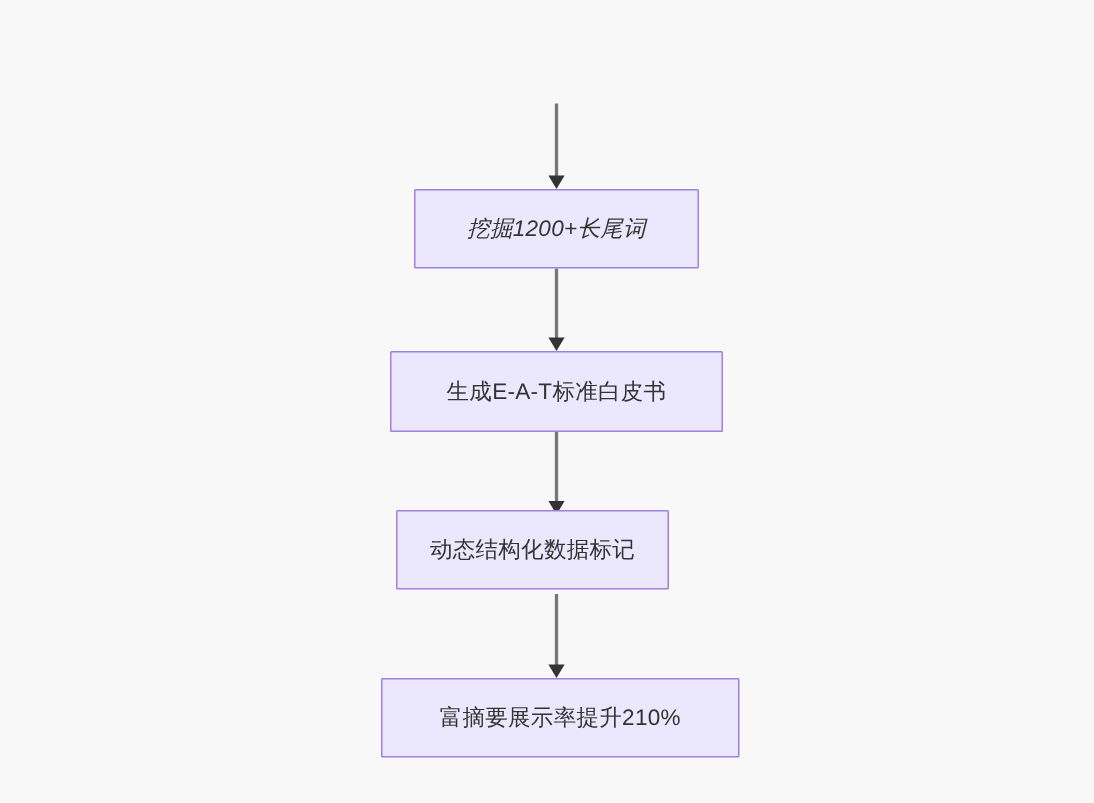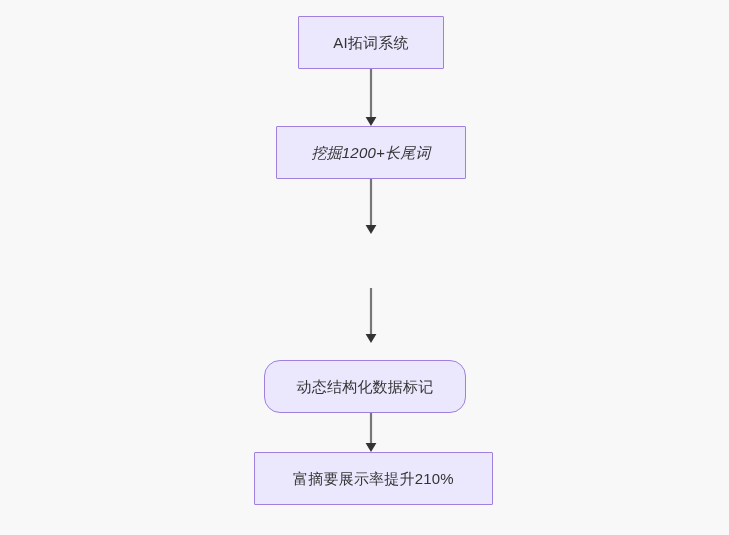--- a/index.html
+++ b/index.html
@@ -84,30 +84,30 @@
     </svg>
   </div>
 
   <div class="edge" style="left:361px; top:396px; width:20px; height:56px;">
     <svg width="20" height="56" viewBox="0 0 20 56">
       <line class="edge-line" x1="10" y1="0" x2="10" y2="48"></line>
       <polygon class="edge-head" points="4.6,47 15.4,47 10,56"></polygon>
     </svg>
   </div>
 
-  <div class="node" style="left:298px; top:16px; width:146px; height:53px;">
-    <span class="node-label">AI拓词系统</span>
-  </div>
 
   <div class="node" style="left:276px; top:126px; width:190px; height:53px;font-style:italic;">
     <span class="node-label">挖掘1200+长尾词</span>
   </div>
 
+  <div class="node" style="left:260px; top:234px; width:222px; height:54px;">
+    <span class="node-label">生成E-A-T标准白皮书</span>
+  </div>
 
-  <div class="node" style="left:264px; top:360px; width:202px; height:53px;border-radius:16px;">
+  <div class="node" style="left:264px; top:340px; width:182px; height:53px;">
     <span class="node-label">动态结构化数据标记</span>
   </div>
 
   <div class="node" style="left:254px; top:452px; width:239px; height:53px;">
     <span class="node-label">富摘要展示率提升210%</span>
   </div>
 
 </div>
 
 </body></html>

